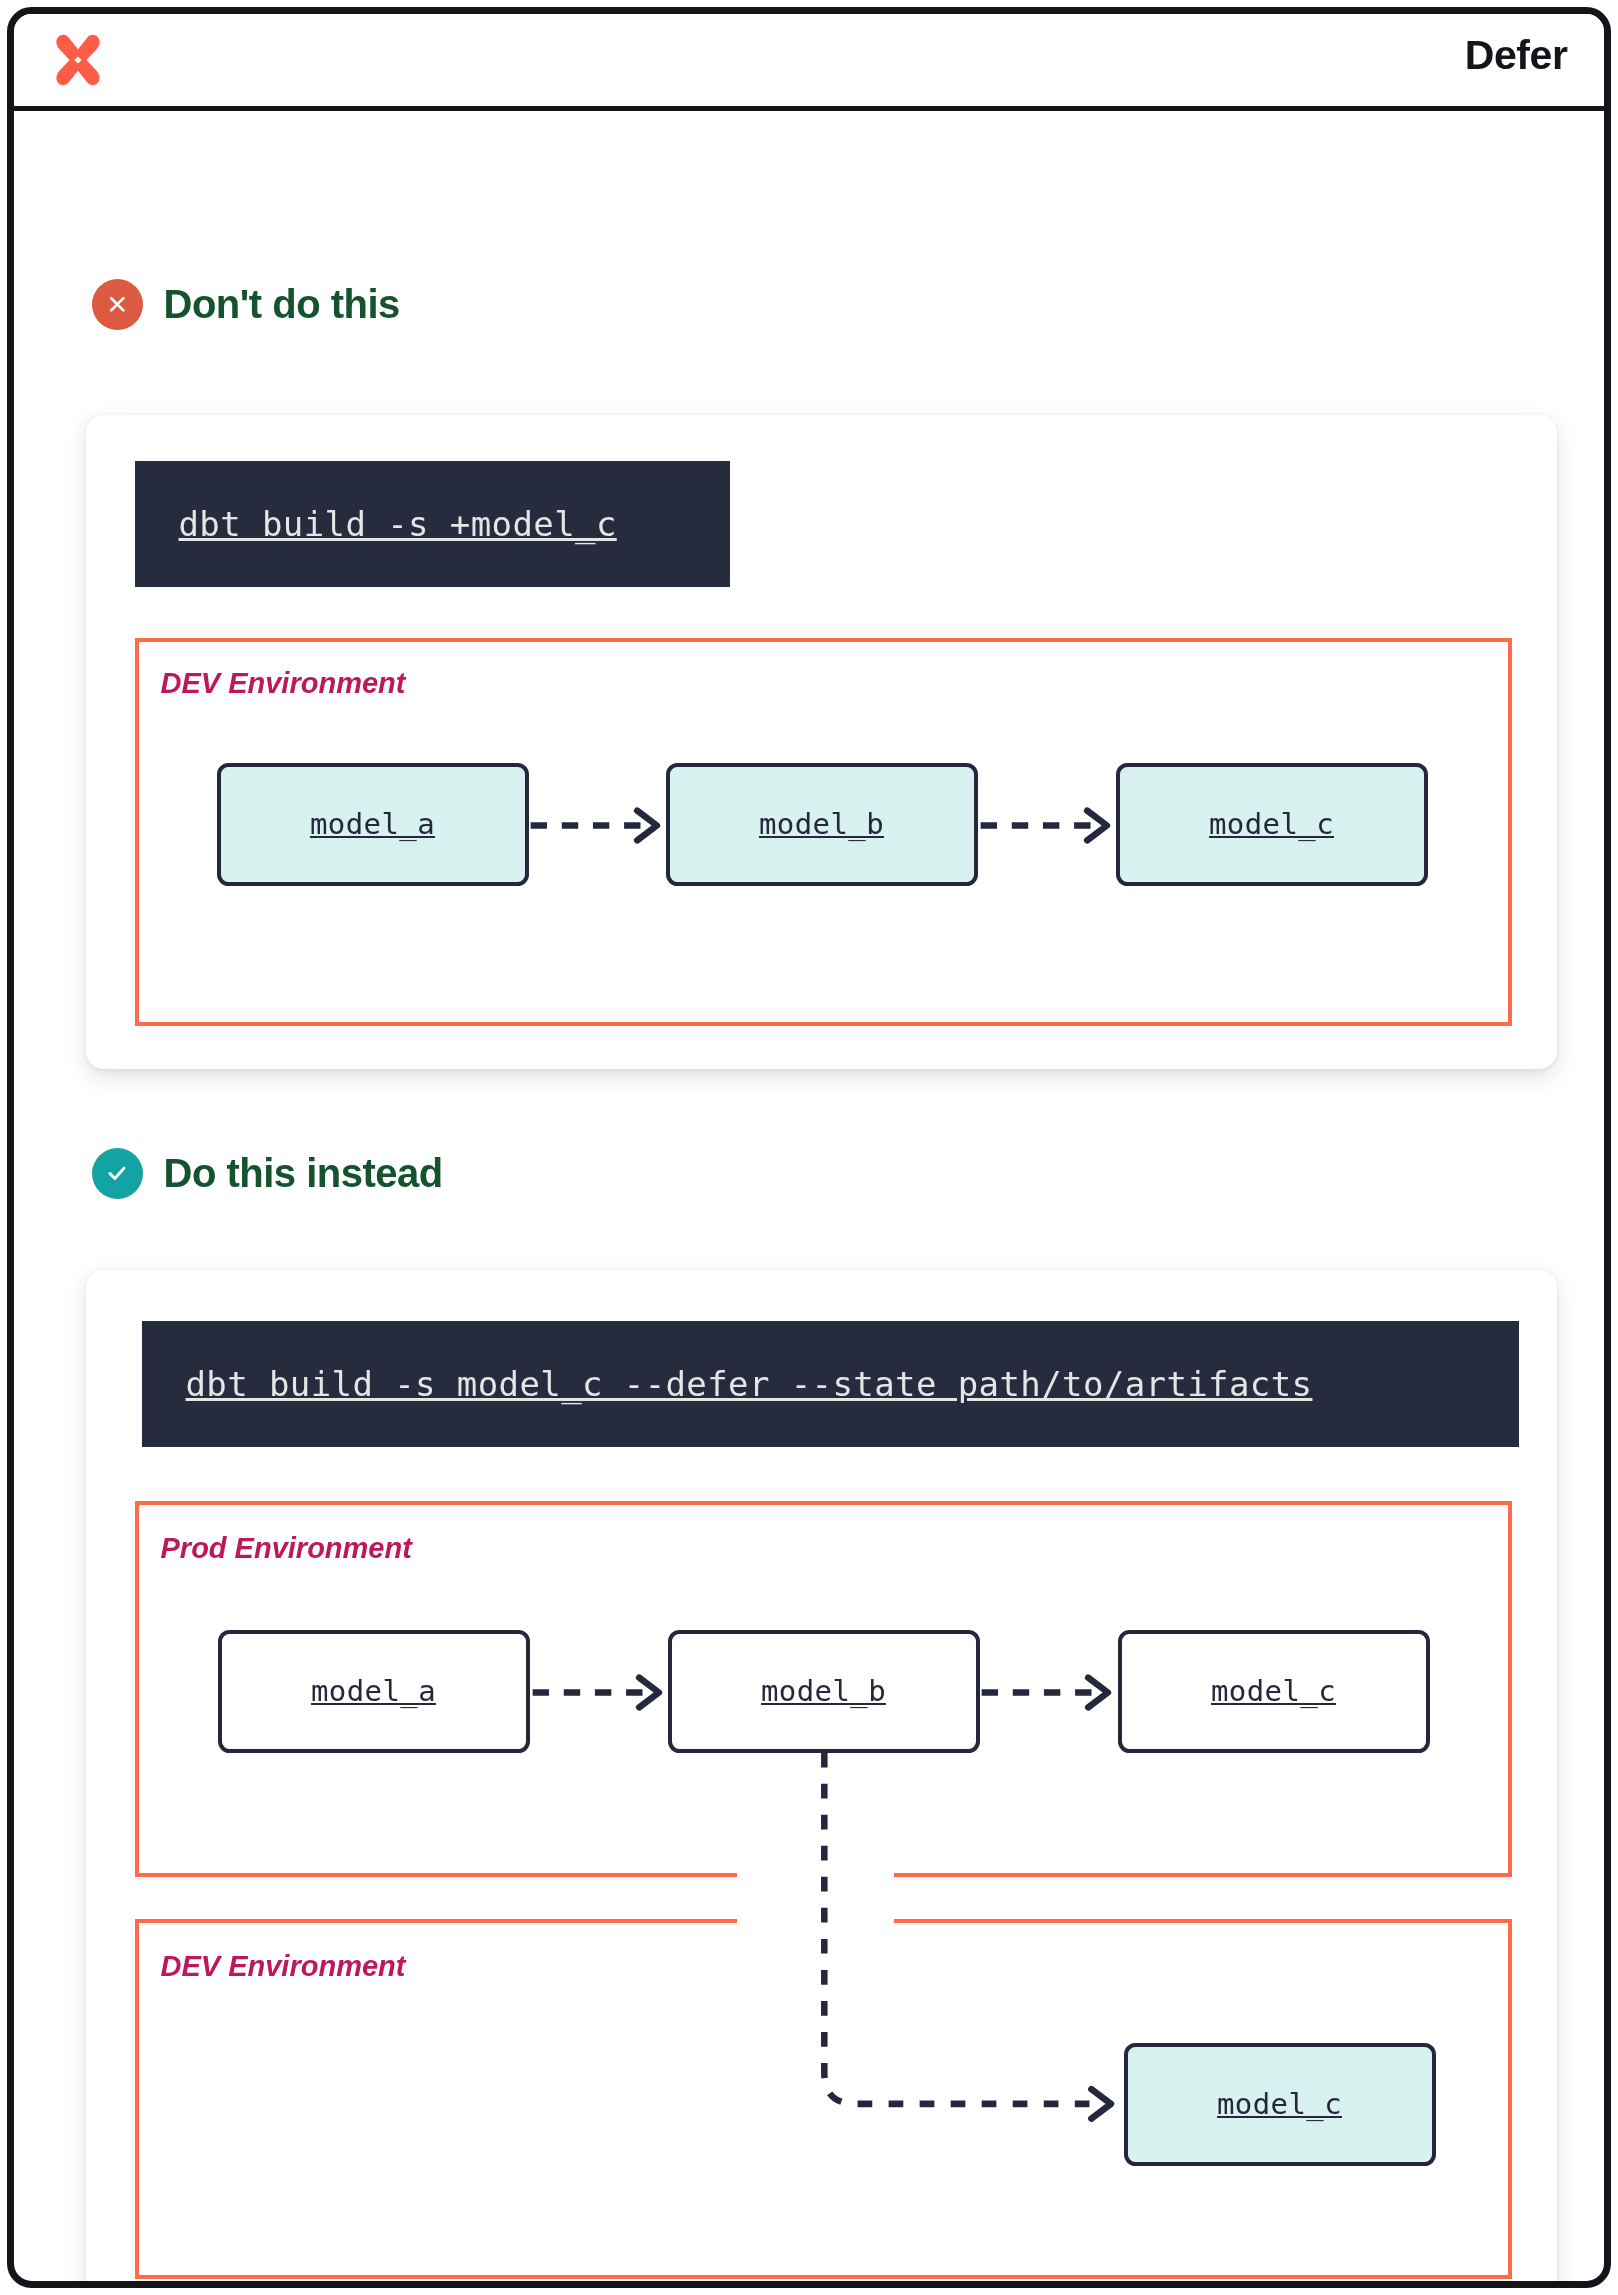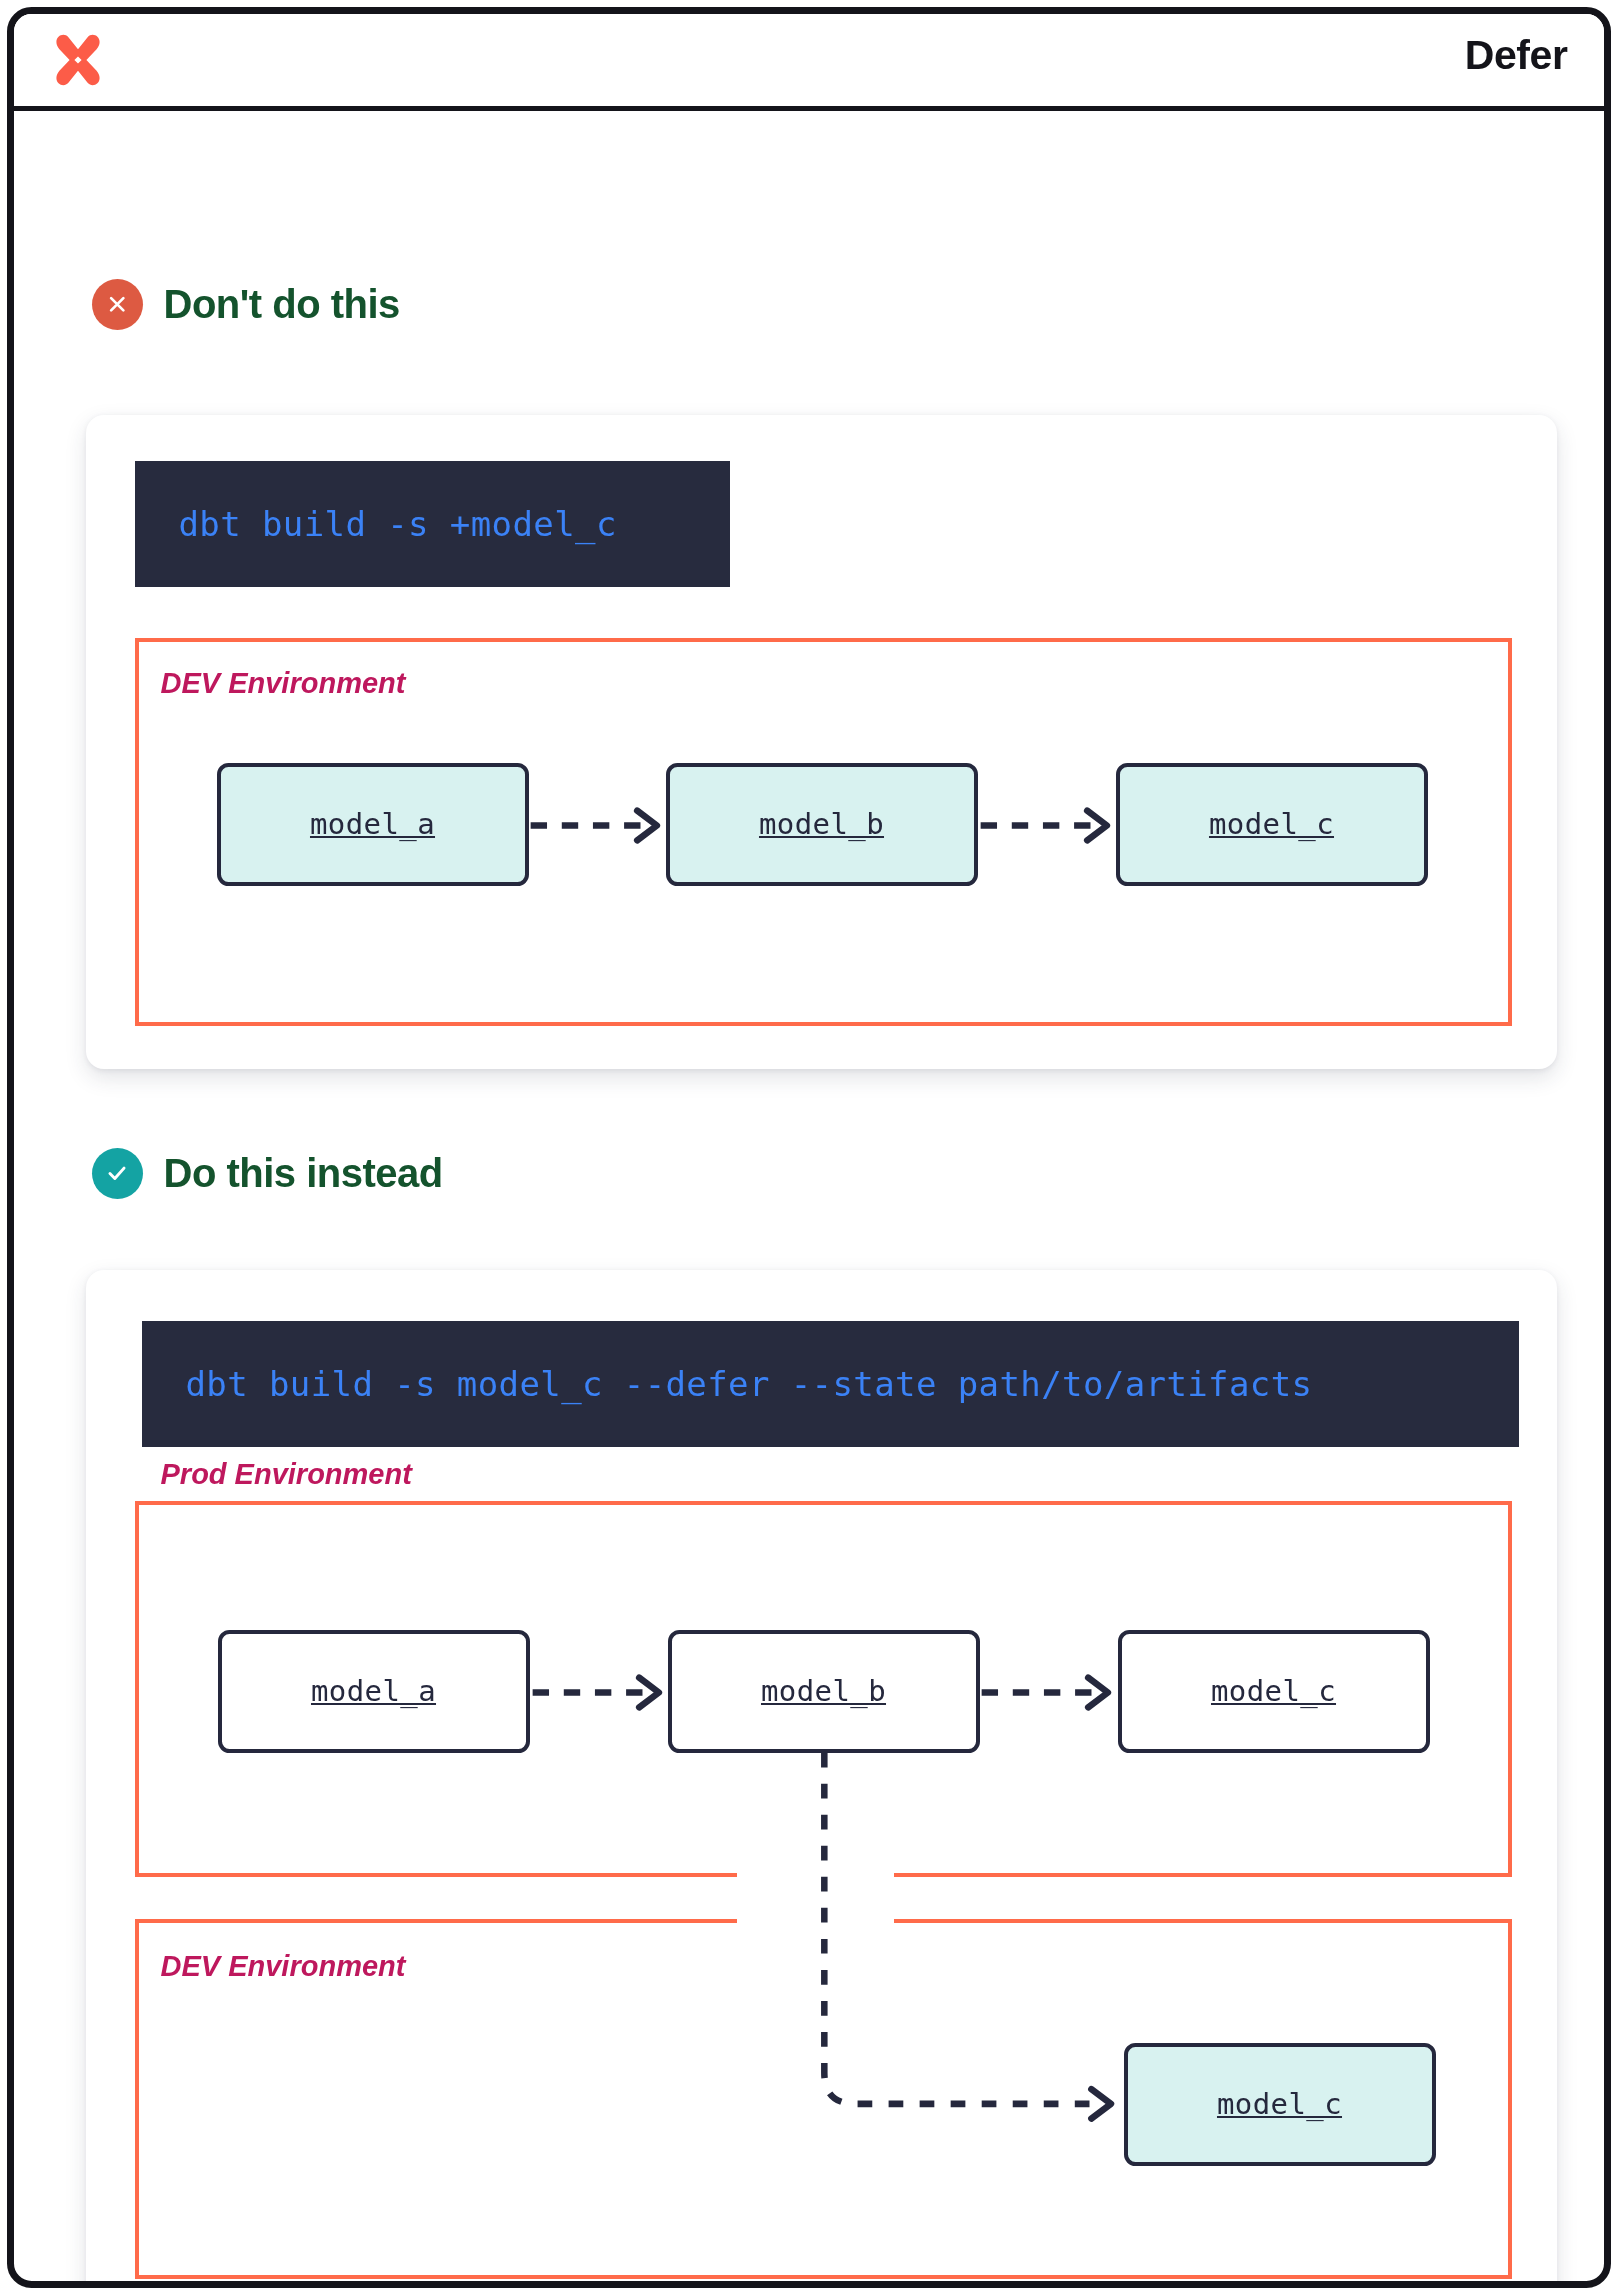--- a/index.html
+++ b/index.html
@@ -92,29 +92,30 @@
     position: absolute;
     background: #ffffff;
     border-radius: 18px;
     box-shadow: 0 8.2px 21px rgba(40,44,66,0.13), 0 1.6px 4.9px rgba(40,44,66,0.07);
   }
 
   
   .code-block {
     position: absolute;
     background: #272b3e;
-    color: #3b82f6;
+    color: #e5e5e5;
     font-family: "DejaVu Sans Mono", "Liberation Mono", monospace;
     font-size: 34px;
     letter-spacing: 0.4px;
     display: flex;
     align-items: center;
     padding-left: 44px;
     box-sizing: border-box;
     white-space: pre;
+    text-decoration: underline;
   }
 
   
   .env-box {
     position: absolute;
     box-sizing: border-box;
     background: transparent;
   }
   .env-full { border: 4.1px solid #ff6b4a; }
   .env-label {
@@ -218,21 +219,21 @@
     <div class="card" style="left:72px; top:1159px; width:1471px; height:1055px;"></div>
 
     <div class="code-block" style="left:128px; top:1210px; width:1377px; height:126px;">dbt build -s model_c --defer --state path/to/artifacts</div>
 
     <div class="env-edge" style="left:121px; top:1390px; width:1377px; height:4.1px;"></div>
     <div class="env-edge" style="left:121px; top:1390px; width:4.1px; height:376px;"></div>
     <div class="env-edge" style="left:1494px; top:1390px; width:4.1px; height:376px;"></div>
     <div class="env-edge" style="left:121px; top:1762px; width:602px; height:4.1px;"></div>
     <div class="env-edge" style="left:880px; top:1762px; width:617px; height:4.1px;"></div>
 
-    <div class="env-label" style="left:147px; top:1347px;">Prod Environment</div>
+    <div class="env-label" style="left:147px; top:1421px;">Prod Environment</div>
 
     <div class="node node-prod" style="left:204px; top:1519px; width:312px; height:123px;">model_a</div>
     <div class="node node-prod" style="left:654px; top:1519px; width:312px; height:123px;">model_b</div>
     <div class="node node-prod" style="left:1104px; top:1519px; width:312px; height:123px;">model_c</div>
 
     <svg class="edge-svg" style="left:517px; top:1560px;" width="141" height="43" viewBox="0 0 172 52">
       <path d="M2 26 L138 26" stroke="#25283d" stroke-width="8" stroke-dasharray="20 18" fill="none"></path>
       <path d="M132 8 L156 26 L132 44" stroke="#25283d" stroke-width="8" fill="none" stroke-linecap="round" stroke-linejoin="round"></path>
     </svg>
     <svg class="edge-svg" style="left:966px; top:1560px;" width="141" height="43" viewBox="0 0 172 52">

